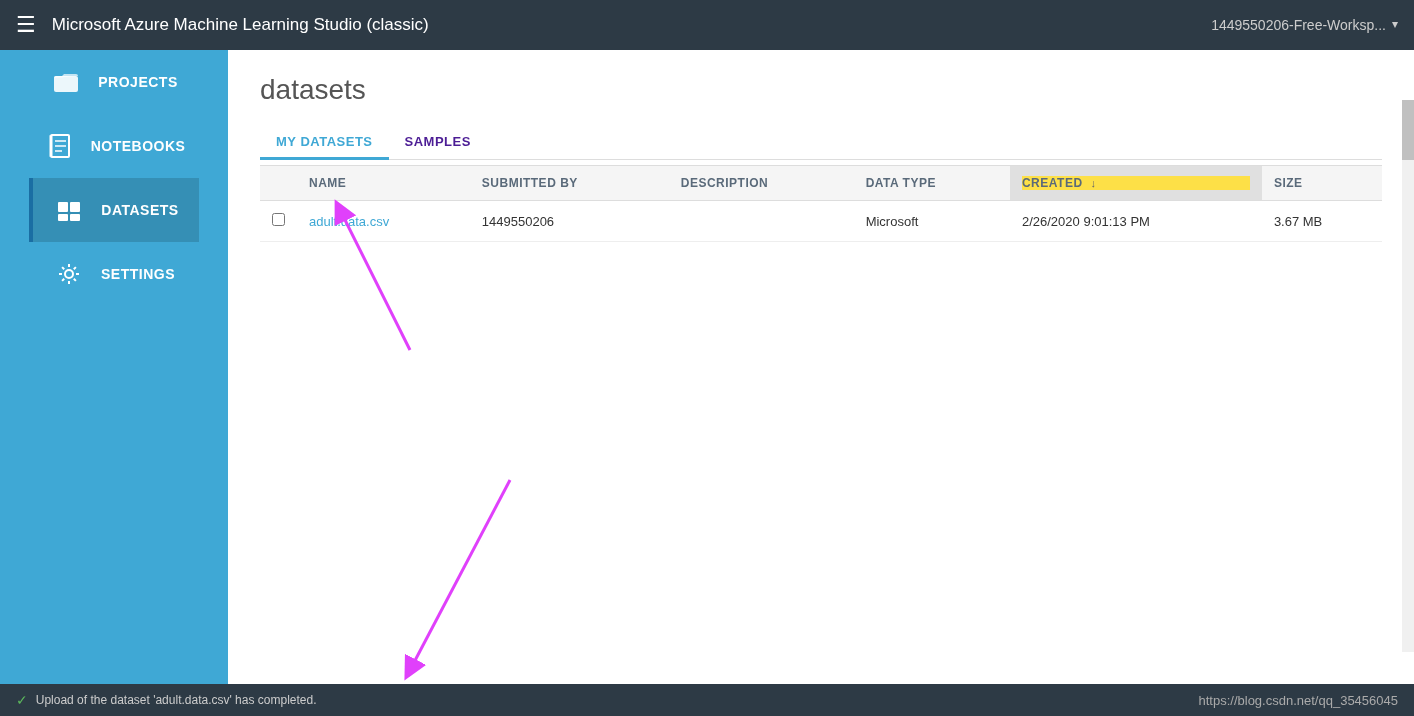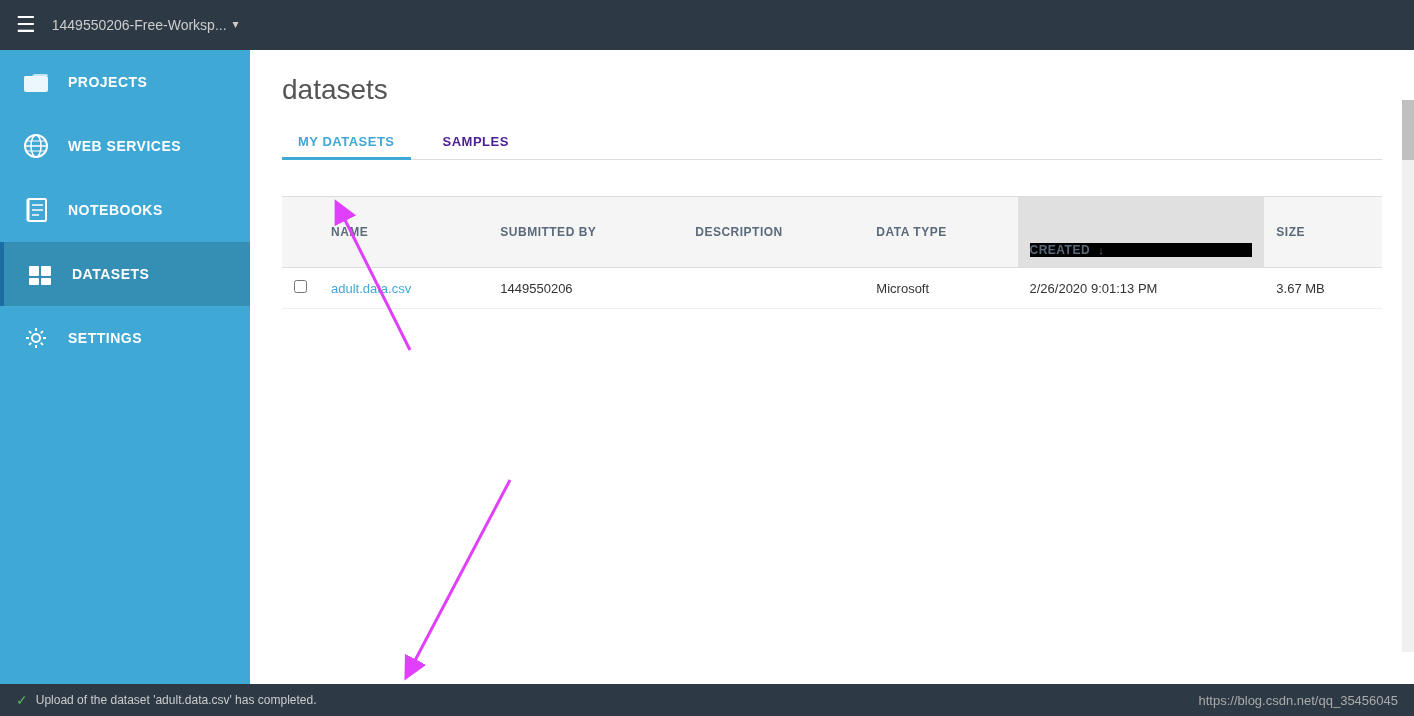--- a/index.html
+++ b/index.html
@@ -36,25 +36,26 @@
 
     
     .main-layout {
       display: flex;
       flex: 1;
       overflow: hidden;
     }
 
     
     .sidebar {
-      width: 250px;
+      width: 228px;
       background-color: #3fa8d5;
       flex-shrink: 0;
       display: flex;
       flex-direction: column;
+      align-items: center;
     }
     .sidebar-item {
       display: flex;
       align-items: center;
       padding: 16px 20px;
       color: white;
       cursor: pointer;
       gap: 16px;
       font-size: 14px;
       font-weight: 600;
@@ -89,22 +90,22 @@
     .page-title {
       font-size: 28px;
       font-weight: 300;
       color: #555;
       margin-bottom: 20px;
     }
 
     
     .tabs {
       display: flex;
-      gap: 16px;
-      margin-bottom: 36px;
+      gap: 0;
+      margin-bottom: 5px;
       border-bottom: 1px solid #ddd;
     }
     .tab {
       padding: 8px 16px;
       font-size: 13px;
       font-weight: 600;
       cursor: pointer;
       letter-spacing: 0.5px;
       color: #4c1d95;
       border-bottom: 3px solid transparent;
@@ -136,25 +137,24 @@
       padding: 12px 12px;
       border-bottom: 1px solid #eee;
       color: #333;
     }
     .data-table td a {
       color: #3fa8d5;
       text-decoration: none;
     }
     .checkbox-col { width: 36px; }
     .th-created {
-      background-color: #000000;
+      background-color: #fde047;
       display: flex;
       align-items: center;
       gap: 8px;
-      margin-top: 36px;
     }
     .sort-icon { color: #666; font-size: 11px; }
 
     
     .status-bar {
       background-color: #2d3a45;
       height: 32px;
       display: flex;
       align-items: center;
       padding: 0 16px;
@@ -196,20 +196,21 @@
       top: 0;
     }
   </style>
 </head>
 <body>
 
 <div class="top-bar">
   <div class="top-bar-hamburger">
     <span>☰</span>
   </div>
+  <div class="top-bar-title">Microsoft Azure Machine Learning Studio (classic)</div>
   <div class="top-bar-workspace">
     <span>1449550206-Free-Worksp...</span>
     <span class="chevron-right">▾</span>
   </div>
 </div>
 
 <div class="main-layout" style="position:relative;">
 
   <div class="sidebar">
 
@@ -217,32 +218,20 @@
       <div class="sidebar-icon">
         <svg width="28" height="28" viewBox="0 0 28 28" fill="none">
           <rect x="2" y="8" width="24" height="16" rx="2" fill="white" opacity="0.9"></rect>
           <path d="M2 10 Q2 8 4 8 L10 8 L12 6 L24 6 Q26 6 26 8" fill="white" opacity="0.7"></path>
         </svg>
       </div>
       <span>PROJECTS</span>
     </div>
 
 
-    <div class="sidebar-item">
-      <div class="sidebar-icon">
-        <svg width="28" height="28" viewBox="0 0 28 28" fill="none">
-          <circle cx="14" cy="14" r="11" stroke="white" stroke-width="2" fill="none"></circle>
-          <ellipse cx="14" cy="14" rx="5" ry="11" stroke="white" stroke-width="1.5" fill="none"></ellipse>
-          <line x1="3" y1="14" x2="25" y2="14" stroke="white" stroke-width="1.5"></line>
-          <line x1="5" y1="9" x2="23" y2="9" stroke="white" stroke-width="1"></line>
-          <line x1="5" y1="19" x2="23" y2="19" stroke="white" stroke-width="1"></line>
-        </svg>
-      </div>
-      <span>WEB SERVICES</span>
-    </div>
 
     <div class="sidebar-item">
       <div class="sidebar-icon">
         <svg width="28" height="28" viewBox="0 0 28 28" fill="none">
           <rect x="6" y="3" width="18" height="22" rx="1" fill="none" stroke="white" stroke-width="2"></rect>
           <rect x="4" y="3" width="4" height="22" rx="1" fill="white" opacity="0.5"></rect>
           <line x1="10" y1="9" x2="21" y2="9" stroke="white" stroke-width="1.5"></line>
           <line x1="10" y1="14" x2="21" y2="14" stroke="white" stroke-width="1.5"></line>
           <line x1="10" y1="19" x2="17" y2="19" stroke="white" stroke-width="1.5"></line>
         </svg>

